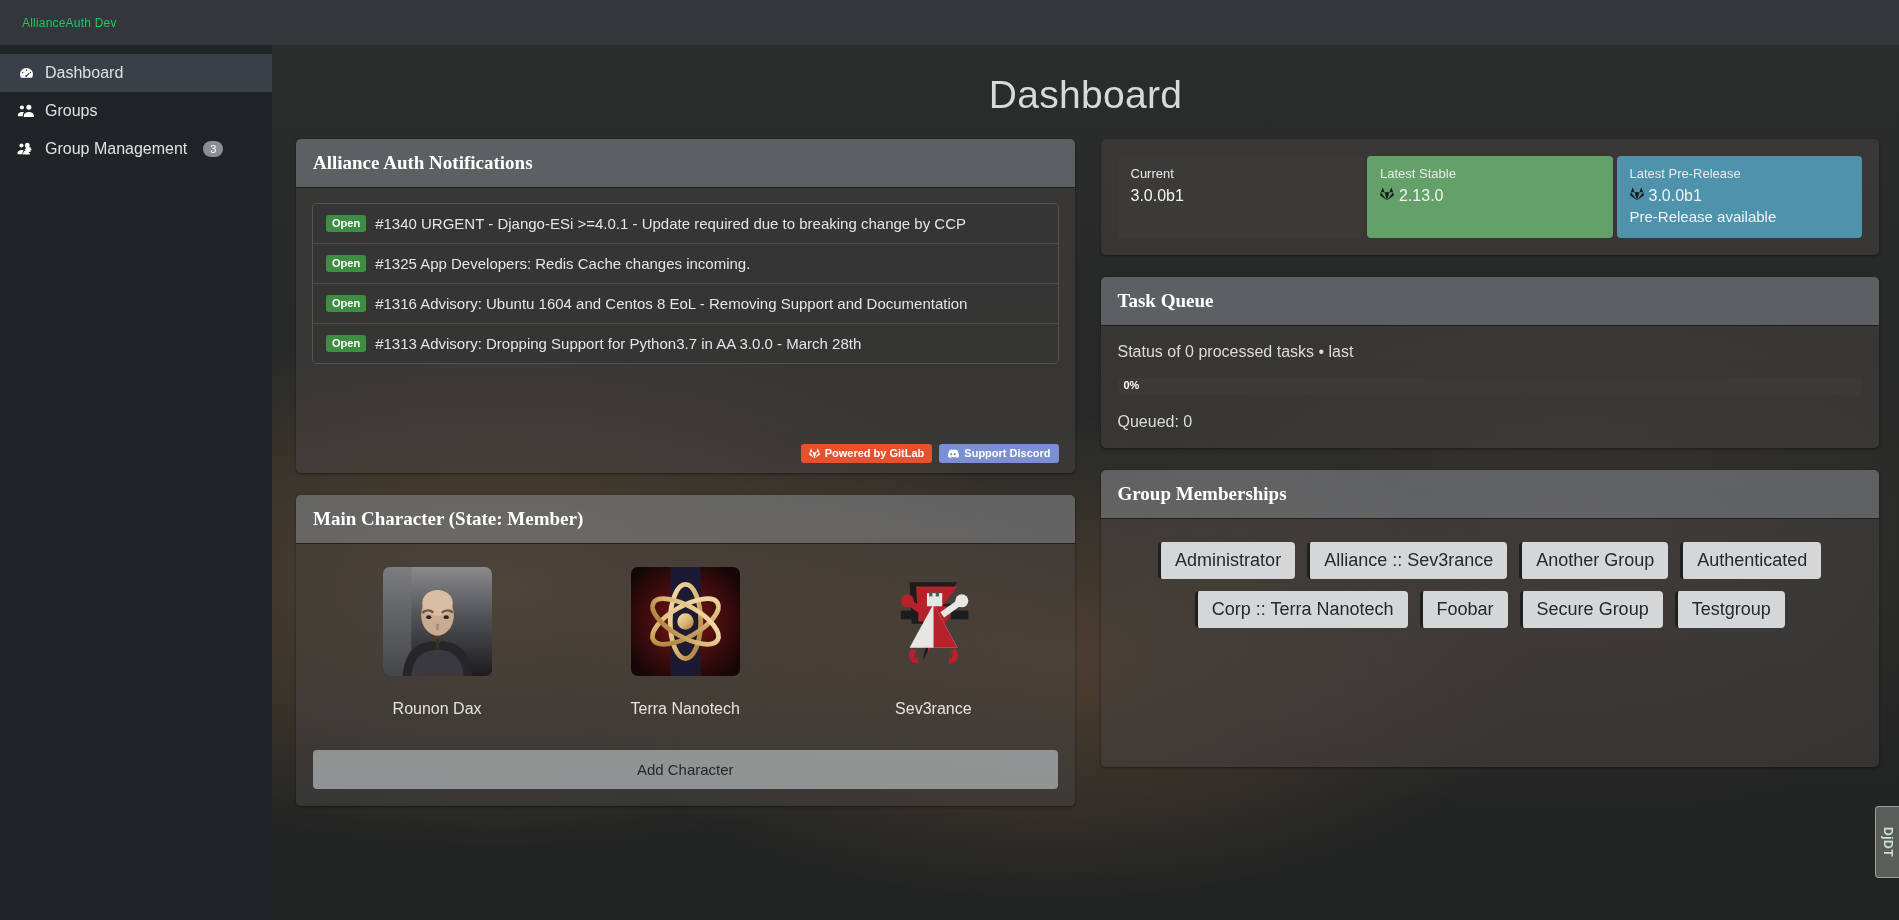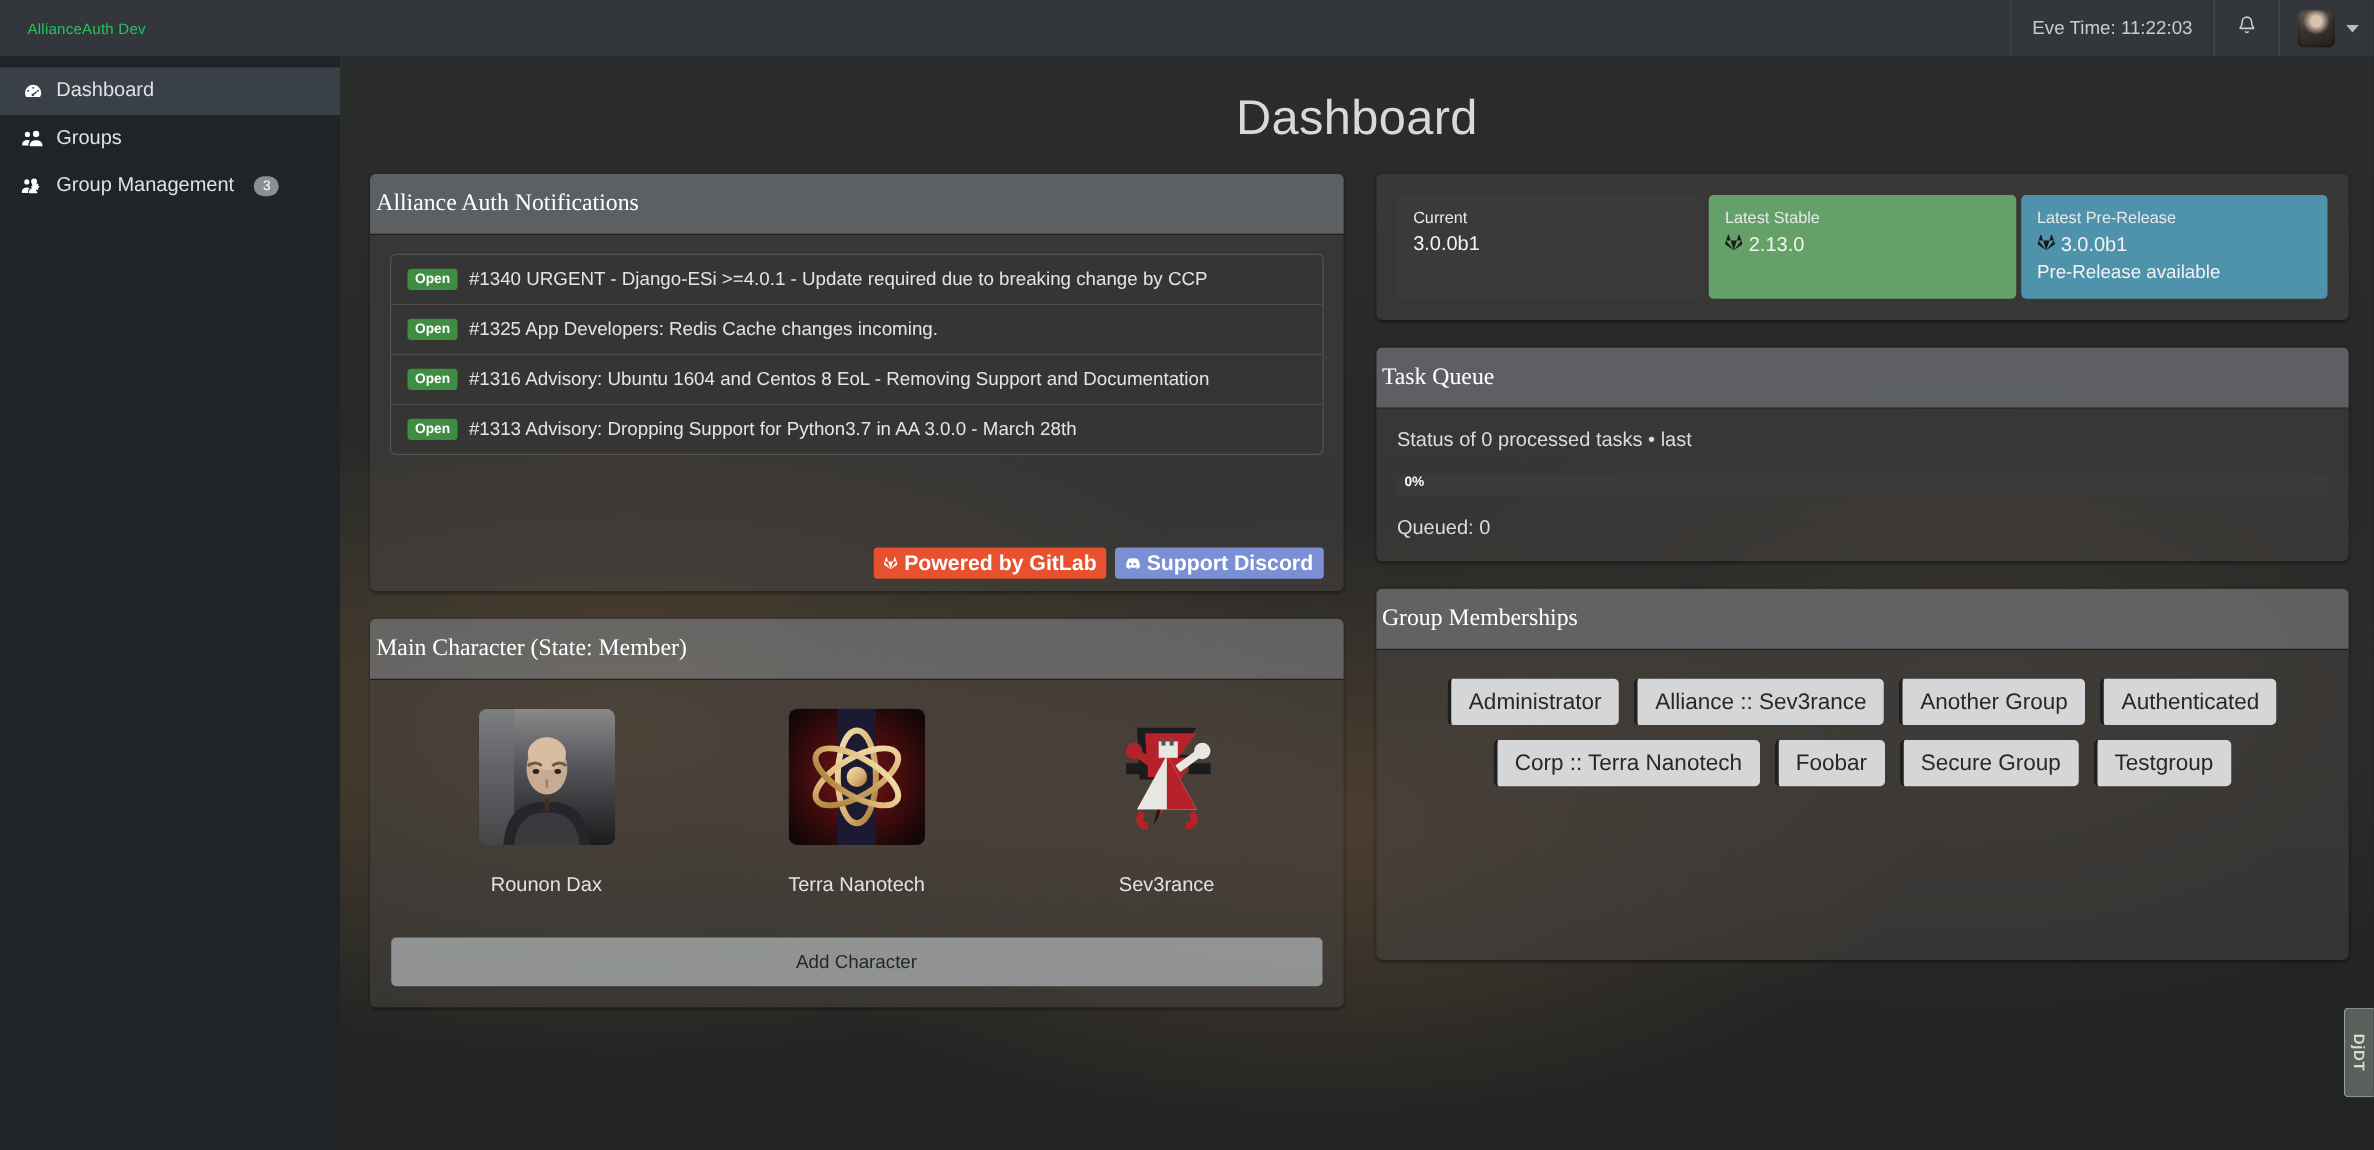--- a/index.html
+++ b/index.html
@@ -117,23 +117,23 @@
   .col { width: 780px; }
 
   .panel {
     margin-bottom: 22px;
     border-radius: 5px;
     overflow: hidden;
     box-shadow: 0 1px 3px rgba(0,0,0,.45);
   }
   .panel-head {
     background: rgba(128,132,136,.60);
-    padding: 13px 5px;
+    padding: 13px 17px;
     font-family: "Liberation Serif", serif;
-    font-weight: normal;
+    font-weight: bold;
     font-size: 19px;
     color: #ffffff;
     border-bottom: 1px solid rgba(20,20,20,.85);
   }
   .panel-body {
     background: rgba(70,68,66,.52);
     padding: 17px;
   }
 
   
@@ -163,21 +163,21 @@
     padding: 3px 6px;
     border-radius: 3px;
     line-height: 1;
   }
   .notif-foot {
     position: absolute; right: 16px; bottom: 10px;
     display: flex; gap: 7px;
   }
   .pill {
     display: inline-flex; align-items: center; gap: 5px;
-    font-size: 17px; font-weight: bold;
+    font-size: 11px; font-weight: bold;
     color: #ffffff;
     border-radius: 3px;
     padding: 4px 8px;
     line-height: 1;
     cursor: pointer;
     white-space: nowrap;
   }
   .pill svg { display:block; }
 
   
@@ -267,35 +267,20 @@
     font-weight: bold;
     color: #cfe0cf;
     letter-spacing: .5px;
   }
 </style>
 </head>
 <body>
 
 <div id="topnav">
   <div id="brand">AllianceAuth Dev</div>
-  <div id="nav-right">
-    <div class="nav-cell">Eve Time: 11:22:03</div>
-    <div class="nav-cell">
-      <span class="bell">
-        <svg width="17" height="18" viewBox="0 0 20 20" fill="none" stroke="#c9cccf" stroke-width="1.5">
-          <path d="M10 2.6c-2.6 0-4.4 2-4.4 4.6 0 3.6-1.3 4.6-1.9 5.3-.2.3 0 .7.4.7h11.8c.4 0 .6-.4.4-.7-.6-.7-1.9-1.7-1.9-5.3 0-2.6-1.8-4.6-4.4-4.6z"></path>
-          <path d="M8.4 16.1a1.8 1.8 0 0 0 3.2 0"></path>
-        </svg>
-      </span>
-    </div>
-    <div class="nav-cell" id="avatar-cell">
-      <span class="avatar-img"></span>
-      <span class="caret"></span>
-    </div>
-  </div>
 </div>
 
 <div id="sidebar">
 
   <div class="side-item active">
     <span class="side-ico">
       <svg width="17" height="17" viewBox="0 0 20 20" fill="#ffffff">
         <path d="M10 3.4A7.6 7.6 0 0 0 2.4 11c0 1.4.4 2.8 1.1 3.9h13A7.5 7.5 0 0 0 17.6 11 7.6 7.6 0 0 0 10 3.4zm0 1.9a.9.9 0 1 1 0 1.8.9.9 0 0 1 0-1.8zM5.4 8a.9.9 0 1 1 0 1.8.9.9 0 0 1 0-1.8zm9.2 0a.9.9 0 1 1 0 1.8.9.9 0 0 1 0-1.8zm-1.7 1.3.9 1.1-3 2.5a1.2 1.2 0 1 1-.9-1.1z"></path>
       </svg>
     </span>

